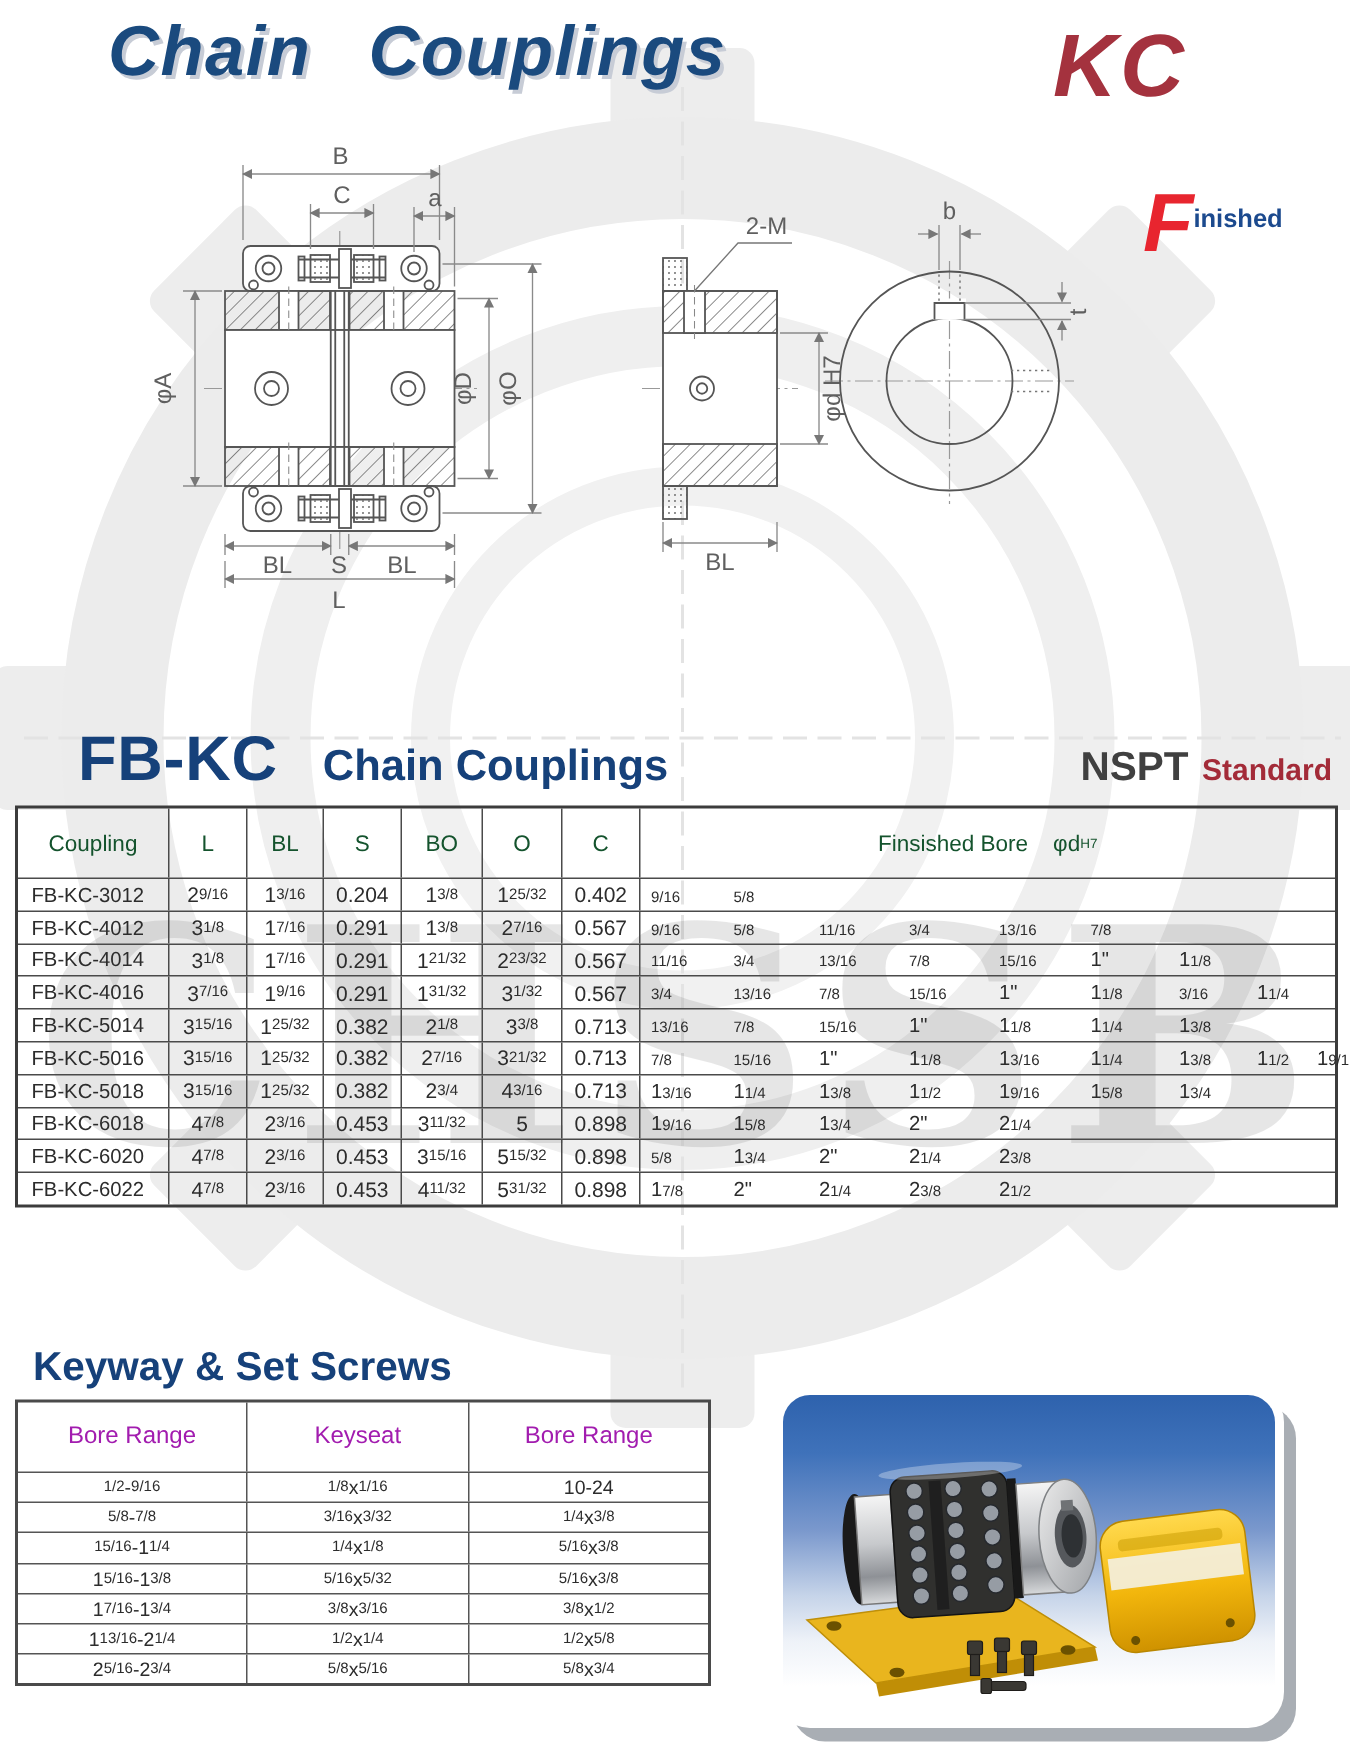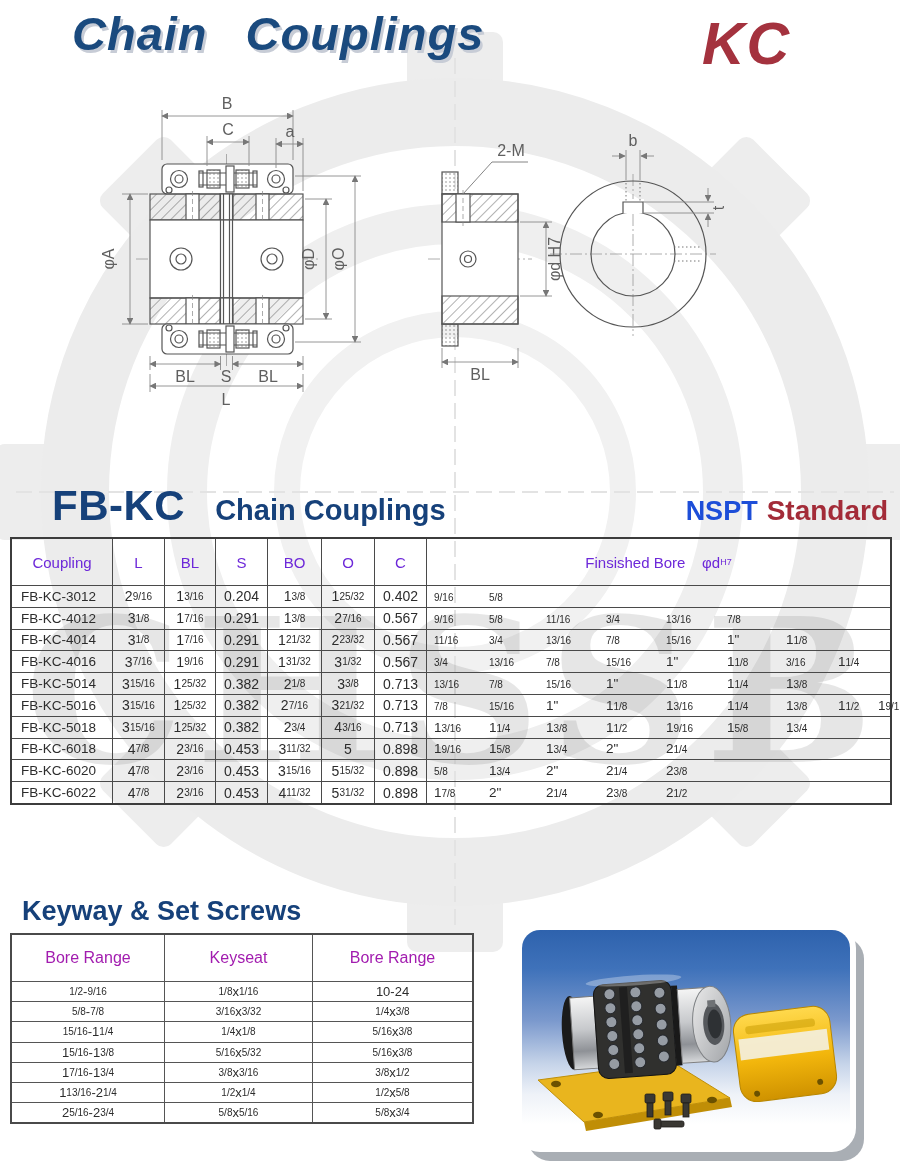--- a/index.html
+++ b/index.html
@@ -28,31 +28,31 @@
   .fb-line1 .fb-small { top:-16px; left:0px; }
   .fb-line2 { margin-top:-14px; margin-left:16px; }
   .fb-line2 .fb-small { top:-3px; }
 
   
   .section-head { position:absolute; left:0; top:482px; width:900px; z-index:2;
     display:flex; align-items:baseline; padding:0 12px 0 52px; }
   .model-name { font-size:42px; font-weight:bold; color:#16417a; letter-spacing:0.5px; }
   .section-name { font-size:29px; font-weight:bold; color:#16417a; margin-left:30px; }
   .nspt-wrap { margin-left:auto; }
-  .nspt-b { font-size:27px; font-weight:bold; color:#1d4ed8; }
-  .nspt-s { font-size:28px; font-weight:bold; color:#a32b38; margin-left:9px; }
+  .nspt-b { font-size:27px; font-weight:bold; color:#404040; }
+  .nspt-s { font-size:20px; font-weight:bold; color:#a32b38; margin-left:9px; }
 
   
   .mtable { position:absolute; left:10px; top:537px; width:882px; z-index:2;
     border:2px solid #3c3c3c; background:transparent; color:#2c2c2c; }
   .mgrid { display:grid; grid-template-columns:101px 52px 51px 52px 54px 53px 52px 1fr; }
   #m-head { height:46px; }
   .mc { border-right:1px solid #4a4a4a; display:flex; align-items:center; justify-content:center; overflow:visible; }
   .mc.c7 { border-right:none; }
-  .hc { font-size:15px; color:#6d28d9; }
+  .hc { font-size:15px; color:#14532d; }
   .bore-h sup { font-size:9px; }
   .mrow { height:21.8px; border-top:1px solid #4a4a4a; }
   .coupling { justify-content:flex-start; padding-left:9px; font-size:13.5px; }
   .num { font-size:14px; white-space:nowrap; }
   .fr { font-size:10px; }
   .bores { display:grid; grid-template-columns:55px 57px 60px 60px 61px 59px 52px 40px 1fr;
     align-items:center; justify-items:start; padding-left:7px; font-size:13.5px; }
   .bslot { white-space:nowrap; }
 
   
@@ -297,20 +297,23 @@
           <line x1="583" y1="121" x2="654" y2="121"></line>
         <line x1="648" y1="96" x2="648" y2="109" marker-end="url(#ar)"></line>
         <line x1="648" y1="135" x2="648" y2="122" marker-end="url(#ar)"></line>
       </g>
       <text x="573" y="54" text-anchor="middle">b</text>
       <text x="664" y="116" text-anchor="middle" transform="rotate(-90 664 116)">t</text>
     </g>
   </svg>
 
   <div class="fb-logo">
+    <div class="fb-line1">
+      <span class="fb-big">F</span><span class="fb-small">inished</span>
+    </div>
   </div>
 
   <div class="section-head">
     <span class="model-name">FB-KC</span>
     <span class="section-name">Chain Couplings</span>
     <span class="nspt-wrap">
       <span class="nspt-b">NSPT</span><span class="nspt-s">Standard</span>
     </span>
   </div>
 

